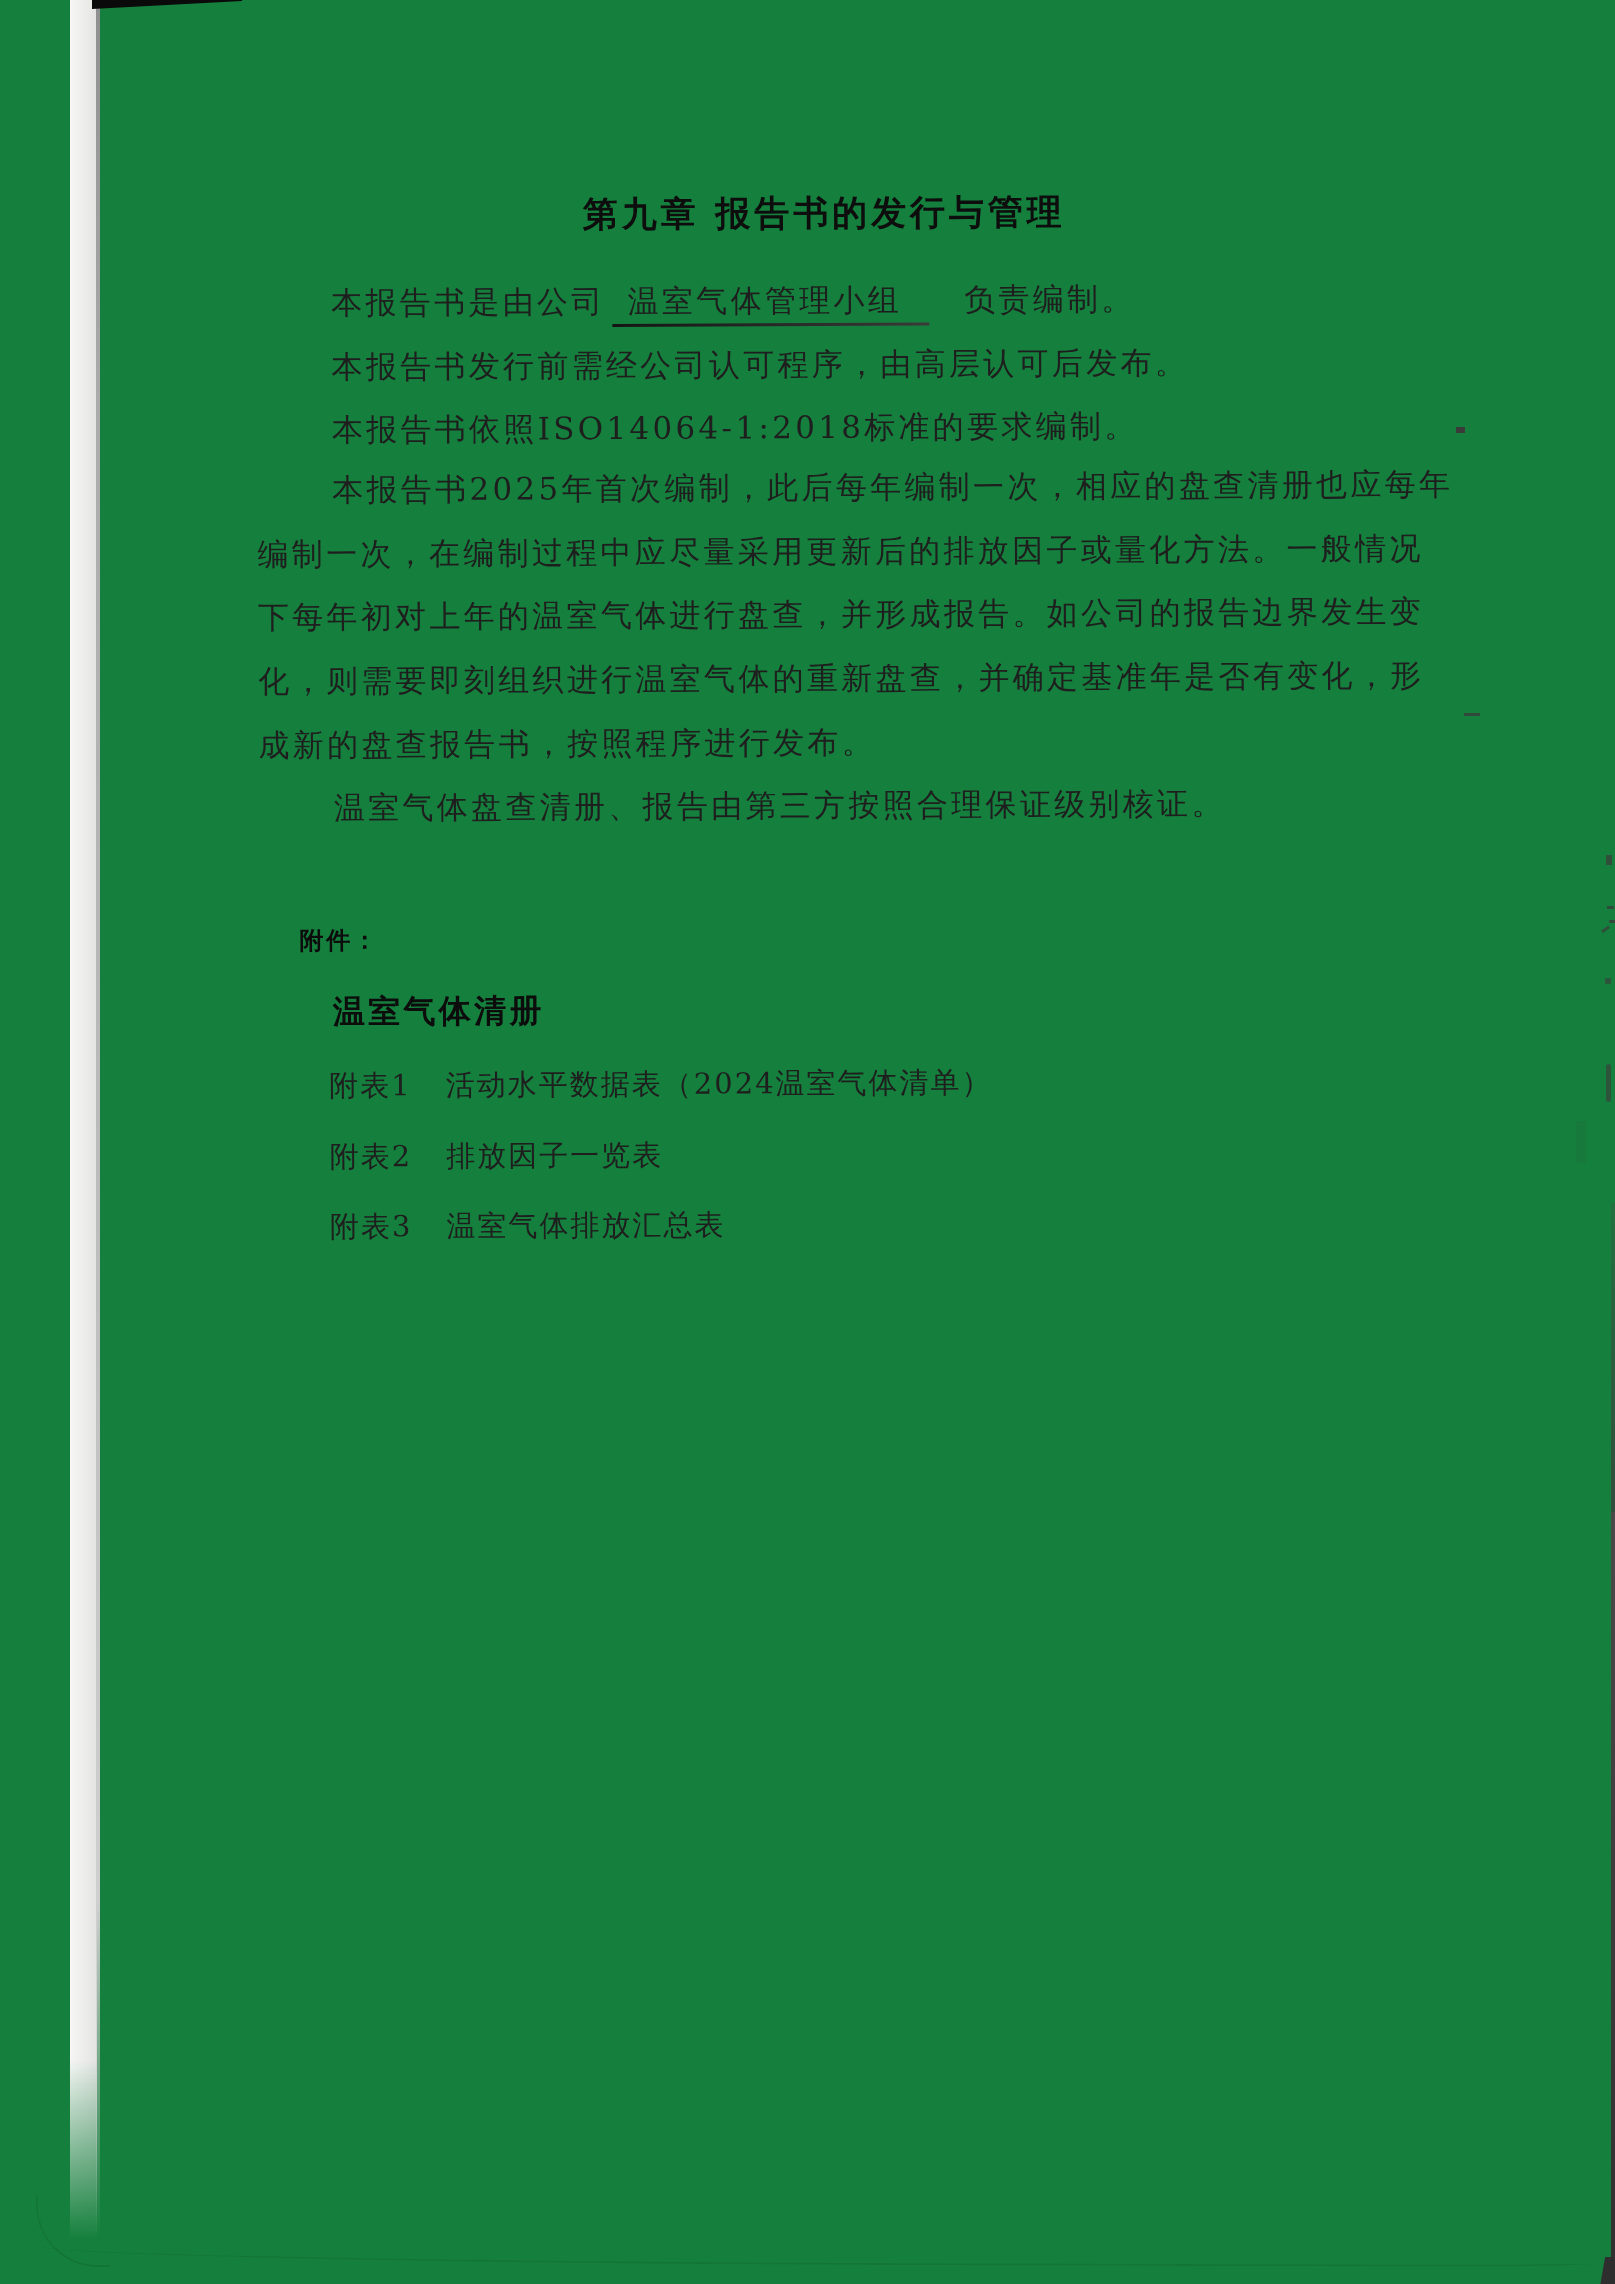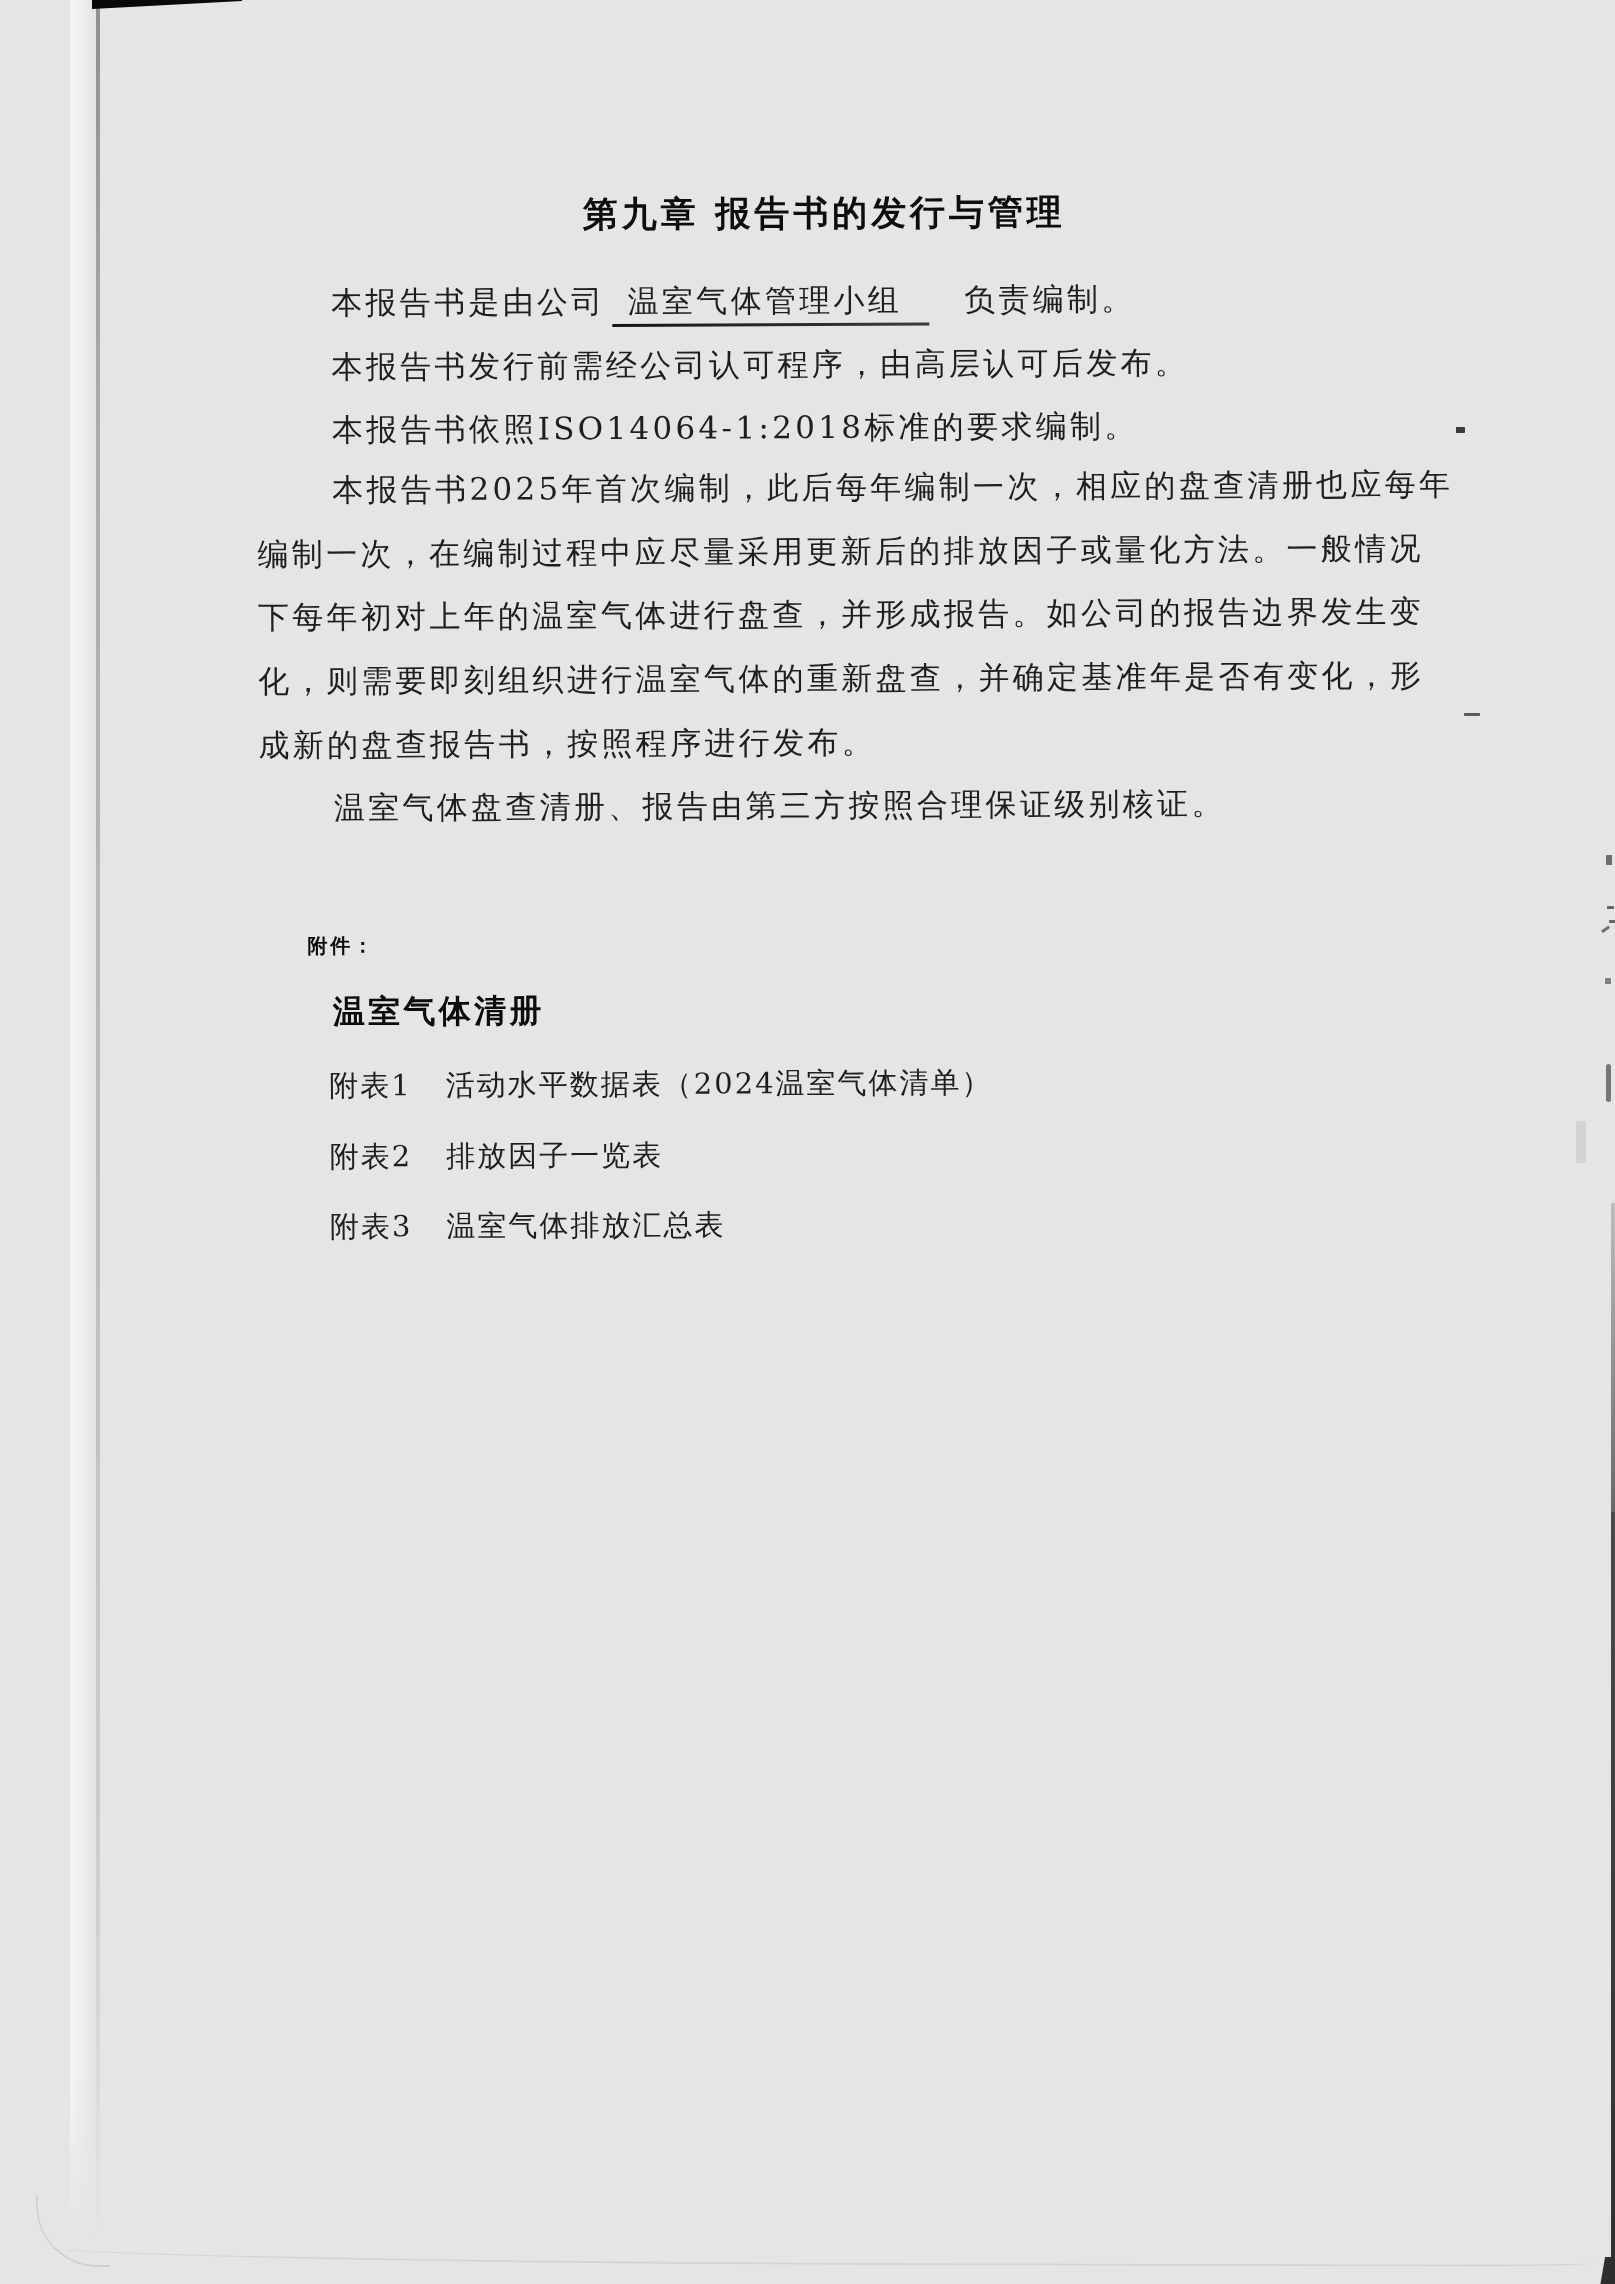--- a/index.html
+++ b/index.html
@@ -2,21 +2,21 @@
 <html style="font-size:10.4px"><head>
 <meta charset="utf-8">
 <style>
   html,body{margin:0;padding:0;}
   body{
     width:1616px;height:2284px;position:relative;
     background:#ffffff;
     font-family:"DejaVu Serif", serif;
     overflow:hidden;
   }
-  .page{position:absolute;inset:0;background:#e5e5e5;padding-left:22px;}
+  .page{position:absolute;inset:0;background:#15803d;padding-left:22px;}
 
   
   .left-band{
     position:absolute;left:70px;top:0;width:27px;height:2239px;
     background:linear-gradient(to right,#f6f6f5 0%,#ececeb 55%,#e3e3e2 100%);
     -webkit-mask-image:linear-gradient(to bottom,#000 92%,transparent 100%);
     mask-image:linear-gradient(to bottom,#000 92%,transparent 100%);
   }
   .left-band-edge{
     position:absolute;left:96px;top:0;width:3.9px;height:2236px;
@@ -62,22 +62,22 @@
     position:absolute;left:257px;margin:0;white-space:nowrap;
     font-size:31px;color:#1e1e1e;letter-spacing:3.3px;font-weight:500;
   }
   .indent{padding-left:75px;}
   .blank{
     display:inline-block;margin-left:6.5px;padding:0 27px 3.9px 15.6px;
     background:linear-gradient(to right,#141414,#3a3a3a) bottom/100% 3.3px no-repeat;
   }
   .after-blank{margin-left:35px;}
   .attach-heading{
-    position:absolute;left:289px;top:914px;margin:16px;
-    font-size:20px;font-weight:700;color:#0c0c0c;letter-spacing:2.6px;white-space:nowrap;text-align:center;
+    position:absolute;left:289px;top:914px;margin:8px;
+    font-size:24px;font-weight:700;color:#0c0c0c;letter-spacing:2.6px;white-space:nowrap;text-align:center;
   }
   .attach-subheading{
     position:absolute;left:330px;top:988px;margin:0;
     font-size:32px;font-weight:700;color:#0c0c0c;letter-spacing:3.3px;white-space:nowrap;
   }
   .attach-item{
     position:absolute;left:326px;margin:0;display:flex;gap:34px;
     font-size:29px;color:#1e1e1e;letter-spacing:2px;white-space:nowrap;font-weight:500;
   }
 </style>

